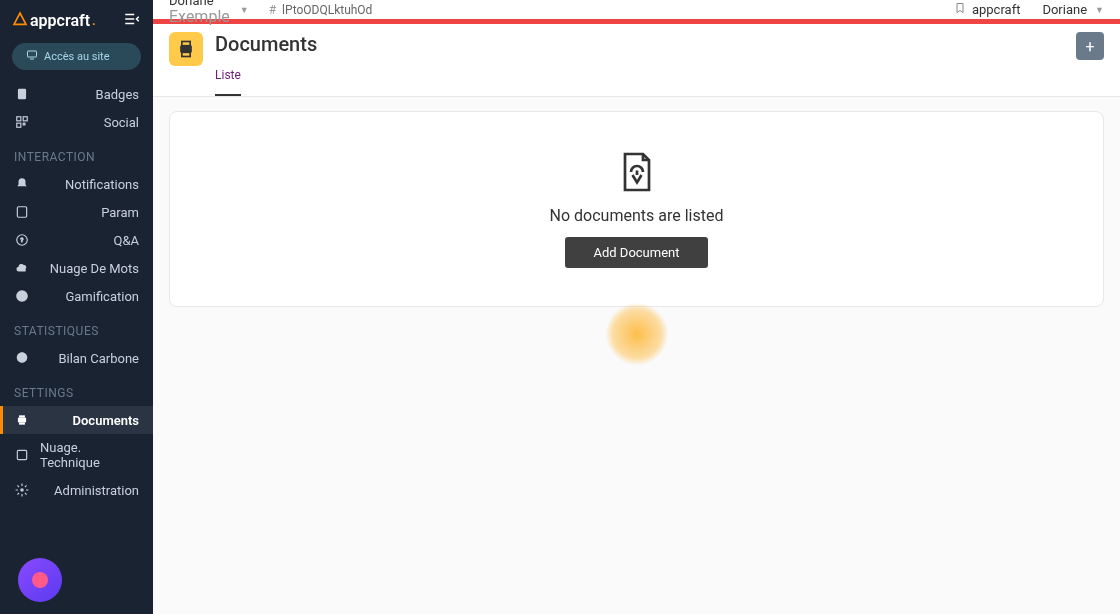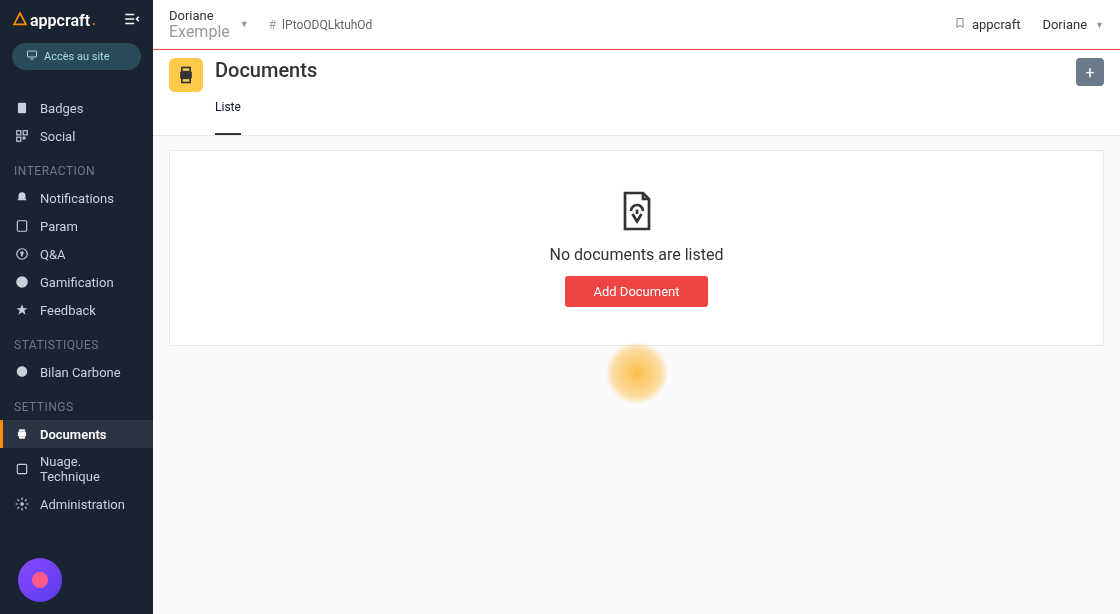--- a/index.html
+++ b/index.html
@@ -5,54 +5,54 @@
     * { margin: 0; padding: 0; box-sizing: border-box; font-family: -apple-system, BlinkMacSystemFont, "Segoe UI", Roboto, sans-serif; }
     body { width: 1120px; height: 614px; overflow: hidden; display: flex; }
     
     .sidebar { width: 153px; height: 100%; background: #1a2332; color: #fff; display: flex; flex-direction: column; font-size: 13px; }
     .sidebar-header { padding: 10px 12px 8px; display: flex; align-items: center; justify-content: space-between; }
     .logo { display: flex; align-items: center; gap: 2px; }
     .logo-mark { color: #ff8c00; font-size: 18px; font-weight: bold; }
     .logo-text { font-weight: 600; font-size: 16px; }
     .menu-toggle { cursor: pointer; }
     
-    .access-btn { margin: 4px 12px 24px; background: #2a4a5a; color: #a8d8e8; padding: 6px 14px; border-radius: 14px; font-size: 11px; display: flex; align-items: center; gap: 6px; cursor: pointer; border: none; }
-    
-    .nav-item { display: flex; align-items: center; gap: 10px; padding: 6px 14px; cursor: pointer; color: #c8d0dc; }
+    .access-btn { margin: 4px 12px 10px; background: #2a4a5a; color: #a8d8e8; padding: 6px 14px; border-radius: 14px; font-size: 11px; display: flex; align-items: center; gap: 6px; cursor: pointer; border: none; }
+    
+    .nav-item { display: flex; align-items: center; gap: 10px; padding: 6px 14px; cursor: pointer; color: #c8d0dc; justify-content: space-between; }
     .nav-item.active { background: rgba(255,255,255,0.08); border-left: 3px solid #ff8c00; padding-left: 11px; color: #fff; font-weight: 600; }
     .nav-icon { width: 16px; height: 16px; display: flex; align-items: center; justify-content: center; flex-shrink: 0; }
     .nav-section-title { padding: 14px 14px 6px; font-size: 12px; color: #6a7a8a; letter-spacing: 0.5px; text-transform: uppercase; }
     
     .sidebar-footer { margin-top: auto; }
     .floating-btn { width: 44px; height: 44px; border-radius: 50%; background: linear-gradient(135deg, #8a4aff, #5a3aef); margin: 12px 0 12px 18px; display: flex; align-items: center; justify-content: center; cursor: pointer; }
     .floating-btn-inner { width: 16px; height: 16px; border-radius: 50%; background: #ff5a8a; }
     
     .main { flex: 1; display: flex; flex-direction: column; background: #fff; }
-    .topbar { height: 50px; display: flex; align-items: center; padding: 0 16px; border-bottom: 1px solid #ef4444; gap: 20px; }
+    .topbar { height: 24px; display: flex; align-items: center; padding: 0 16px; border-bottom: 5px solid #ef4444; gap: 20px; }
     .breadcrumb-item { display: flex; flex-direction: column; line-height: 1.1; cursor: pointer; }
     .breadcrumb-main { font-size: 13px; color: #333; }
     .breadcrumb-sub { font-size: 16px; color: #999; }
     .breadcrumb-caret { font-size: 9px; color: #999; margin-left: 4px; }
     .hash-item { display: flex; align-items: center; gap: 6px; font-size: 12px; color: #666; }
     .topbar-right { margin-left: auto; display: flex; align-items: center; gap: 22px; }
     .org-item { display: flex; align-items: center; gap: 6px; font-size: 13px; color: #333; }
     .user-menu { display: flex; align-items: center; gap: 8px; font-size: 13px; color: #333; cursor: pointer; }
     
     .page-header { display: flex; align-items: flex-start; padding: 8px 16px 0; border-bottom: 1px solid #e8e8e8; }
     .page-icon { width: 34px; height: 34px; background: #ffc94a; border-radius: 6px; display: flex; align-items: center; justify-content: center; margin-right: 12px; }
     .page-title-wrap { display: flex; flex-direction: column; }
     .page-title { font-size: 20px; font-weight: 500; color: #333; }
-    .page-tab { font-size: 12px; color: #0f172a; padding-bottom: 19px; border-bottom: 2px solid #333; width: fit-content; margin-top: 18px; }
+    .page-tab { font-size: 12px; color: #701a75; padding-bottom: 12px; border-bottom: 2px solid #333; width: fit-content; margin-top: 12px; }
     .add-btn { margin-left: auto; width: 28px; height: 28px; background: #6a7a8a; color: #fff; border-radius: 4px; display: flex; align-items: center; justify-content: center; cursor: pointer; font-size: 16px; }
     
     .content { flex: 1; padding: 14px 16px; background: #fafafa; overflow: auto; }
-    .empty-panel { background: #fff; border: 1px solid #e8e8e8; border-radius: 0; min-height: 196px; display: flex; flex-direction: column; align-items: center; justify-content: center; gap: 12px; position: relative; }
+    .empty-panel { background: #fff; border: 1px solid #e8e8e8; border-radius: 8px; min-height: 196px; display: flex; flex-direction: column; align-items: center; justify-content: center; gap: 12px; position: relative; }
     .empty-icon { width: 36px; height: 44px; }
     .empty-text { font-size: 16px; color: #333; }
-    .add-doc-btn { background: #ef4444; color: #fff; padding: 8px 28px; border: none; border-radius: 3px; font-size: 13px; cursor: pointer; position: relative; z-index: 2; }
+    .add-doc-btn { background: #404040; color: #fff; padding: 8px 28px; border: none; border-radius: 3px; font-size: 13px; cursor: pointer; position: relative; z-index: 2; }
     .highlight-circle { position: absolute; width: 62px; height: 62px; border-radius: 50%; background: radial-gradient(circle, rgba(255,165,0,0.7) 0%, rgba(255,165,0,0.35) 55%, rgba(255,165,0,0) 72%); top: 192px; left: 50%; transform: translateX(-50%); pointer-events: none; z-index: 1; }
     .content-wrap { position: relative; }
   </style>
 </head>
 <body>
 
 <aside class="sidebar">
   <div class="sidebar-header">
     <div class="logo">
       <span class="logo-mark">
@@ -125,32 +125,32 @@
         <svg width="14" height="14" viewBox="0 0 24 24" fill="none" stroke="#c8d0dc" stroke-width="2">
           <circle cx="12" cy="12" r="9"></circle>
           <text x="12" y="16" font-size="10" text-anchor="middle" fill="#c8d0dc">?</text>
         </svg>
       </span>
     <span>Q&amp;A</span>
   </div>
   <div class="nav-item">
     <span class="nav-icon">
         <svg width="14" height="14" viewBox="0 0 24 24" fill="#c8d0dc">
+          <path d="M18 14a4 4 0 0 0-3-7 5 5 0 0 0-9 3 4 4 0 0 0 1 8h11a4 4 0 0 0 0-4z"></path>
+        </svg>
+      </span>
+    <span>Nuage De Mots</span>
+  </div>
+  <div class="nav-item">
+    <span class="nav-icon">
+        <svg width="14" height="14" viewBox="0 0 24 24" fill="#c8d0dc">
           <circle cx="12" cy="12" r="10"></circle>
         </svg>
       </span>
     <span>Gamification</span>
-  </div>
-  <div class="nav-item">
-    <span class="nav-icon">
-        <svg width="14" height="14" viewBox="0 0 24 24" fill="#c8d0dc">
-          <path d="M12 2l2.5 7h7l-5.5 4 2 7-6-4-6 4 2-7-5.5-4h7z"></path>
-        </svg>
-      </span>
-    <span>Feedback</span>
   </div>
 
   <div class="nav-section-title">STATISTIQUES</div>
   <div class="nav-item">
     <span class="nav-icon">
         <svg width="14" height="14" viewBox="0 0 24 24" fill="#c8d0dc">
           <path d="M12 2C7 2 3 6 3 11c0 5 4 9 9 9s9-4 9-9c0-5-4-9-9-9z"></path>
         </svg>
       </span>
     <span>Bilan Carbone</span>

